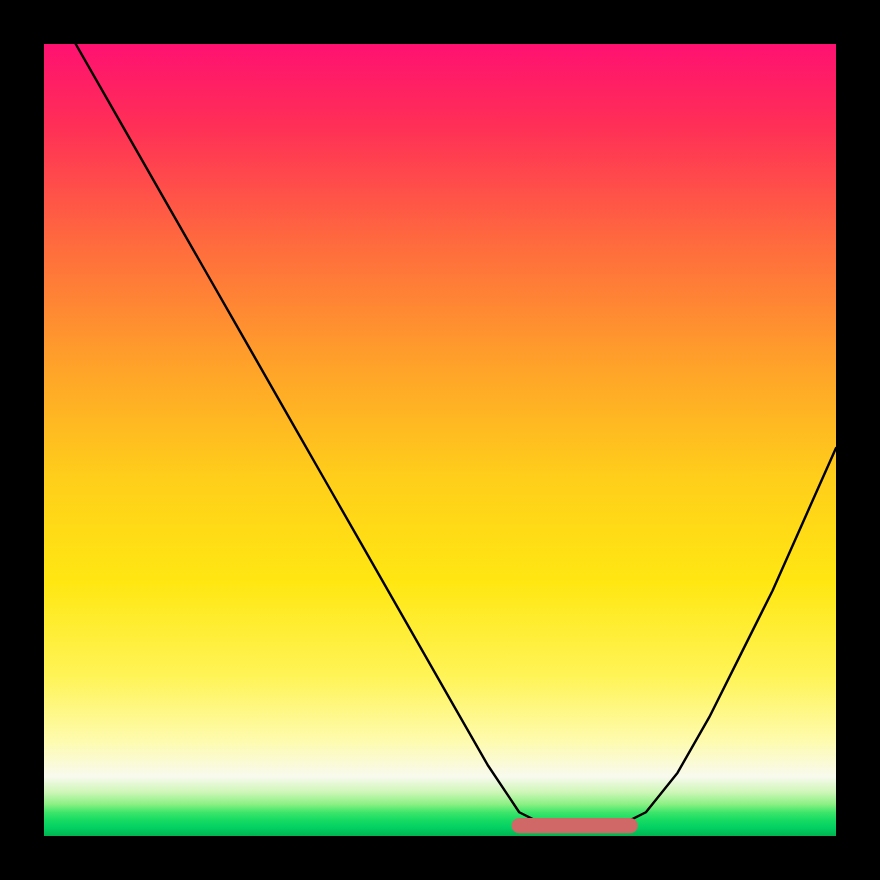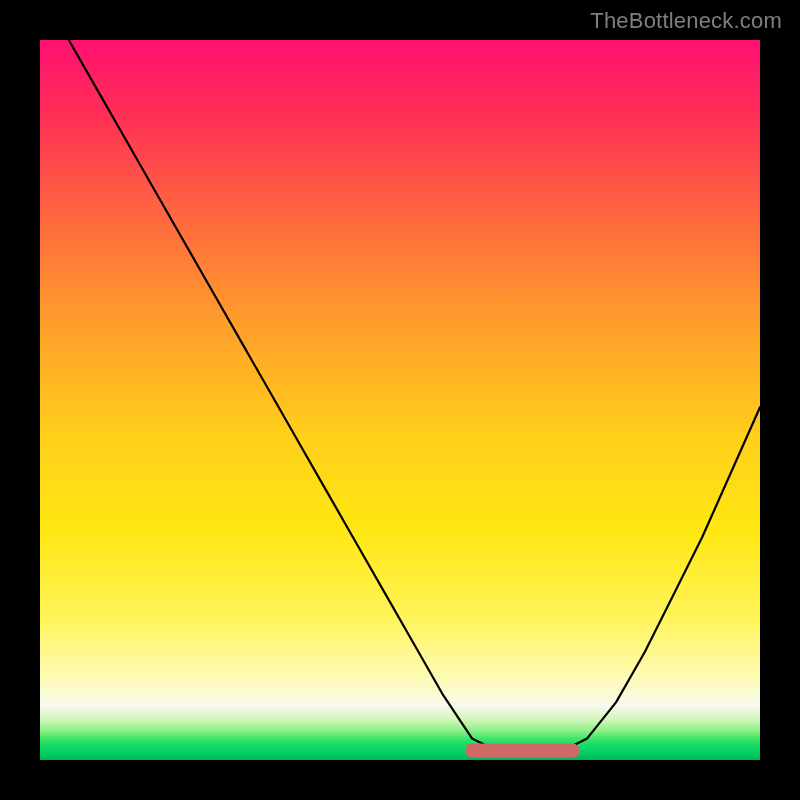--- a/index.html
+++ b/index.html
@@ -77,21 +77,20 @@
     fill: none;
     stroke: #d16868;
     stroke-width: 14;
     stroke-linecap: round;
   }
 </style>
 </head>
 <body>
 
 <div class="outer">
-  <div class="attribution">TheBottleneck.com</div>
   <div class="plot">
     <div class="gradient"></div>
     <svg class="svg-overlay" viewBox="0 0 720 720" preserveAspectRatio="none">
       <path class="curve-path" d="M 28.8 0.0 Q 43.2 25.2 57.6 50.4 Q 72.0 75.6 86.4 100.8 Q 100.8 126.0 115.2 151.2 Q 129.6 176.4 144.0 201.6 Q 158.4 226.8 172.8 252.0 Q 187.2 277.2 201.6 302.4 Q 216.0 327.6 230.4 352.8 Q 244.8 378.0 259.2 403.2 Q 273.6 428.4 288.0 453.6 Q 302.4 478.8 316.8 504.0 Q 331.2 529.2 345.6 554.4 Q 360.0 579.6 374.4 604.8 Q 388.8 630.0 403.2 655.2 Q 417.6 676.8 432.0 698.4 Q 446.4 705.6 460.8 712.8 Q 475.2 712.8 489.6 712.8 Q 504.0 712.8 518.4 712.8 Q 532.8 705.6 547.2 698.4 Q 561.6 680.4 576.0 662.4 Q 590.4 637.2 604.8 612.0 Q 619.2 583.2 633.6 554.4 Q 648.0 525.6 662.4 496.8 Q 676.8 464.4 691.2 432.0 Q 705.6 399.6 720.0 367.2 "></path>
       <path class="marker-path" d="M 432.0 710.6 L 532.8 710.6"></path>
     </svg>
   </div>
 </div>
 
 </body></html>

